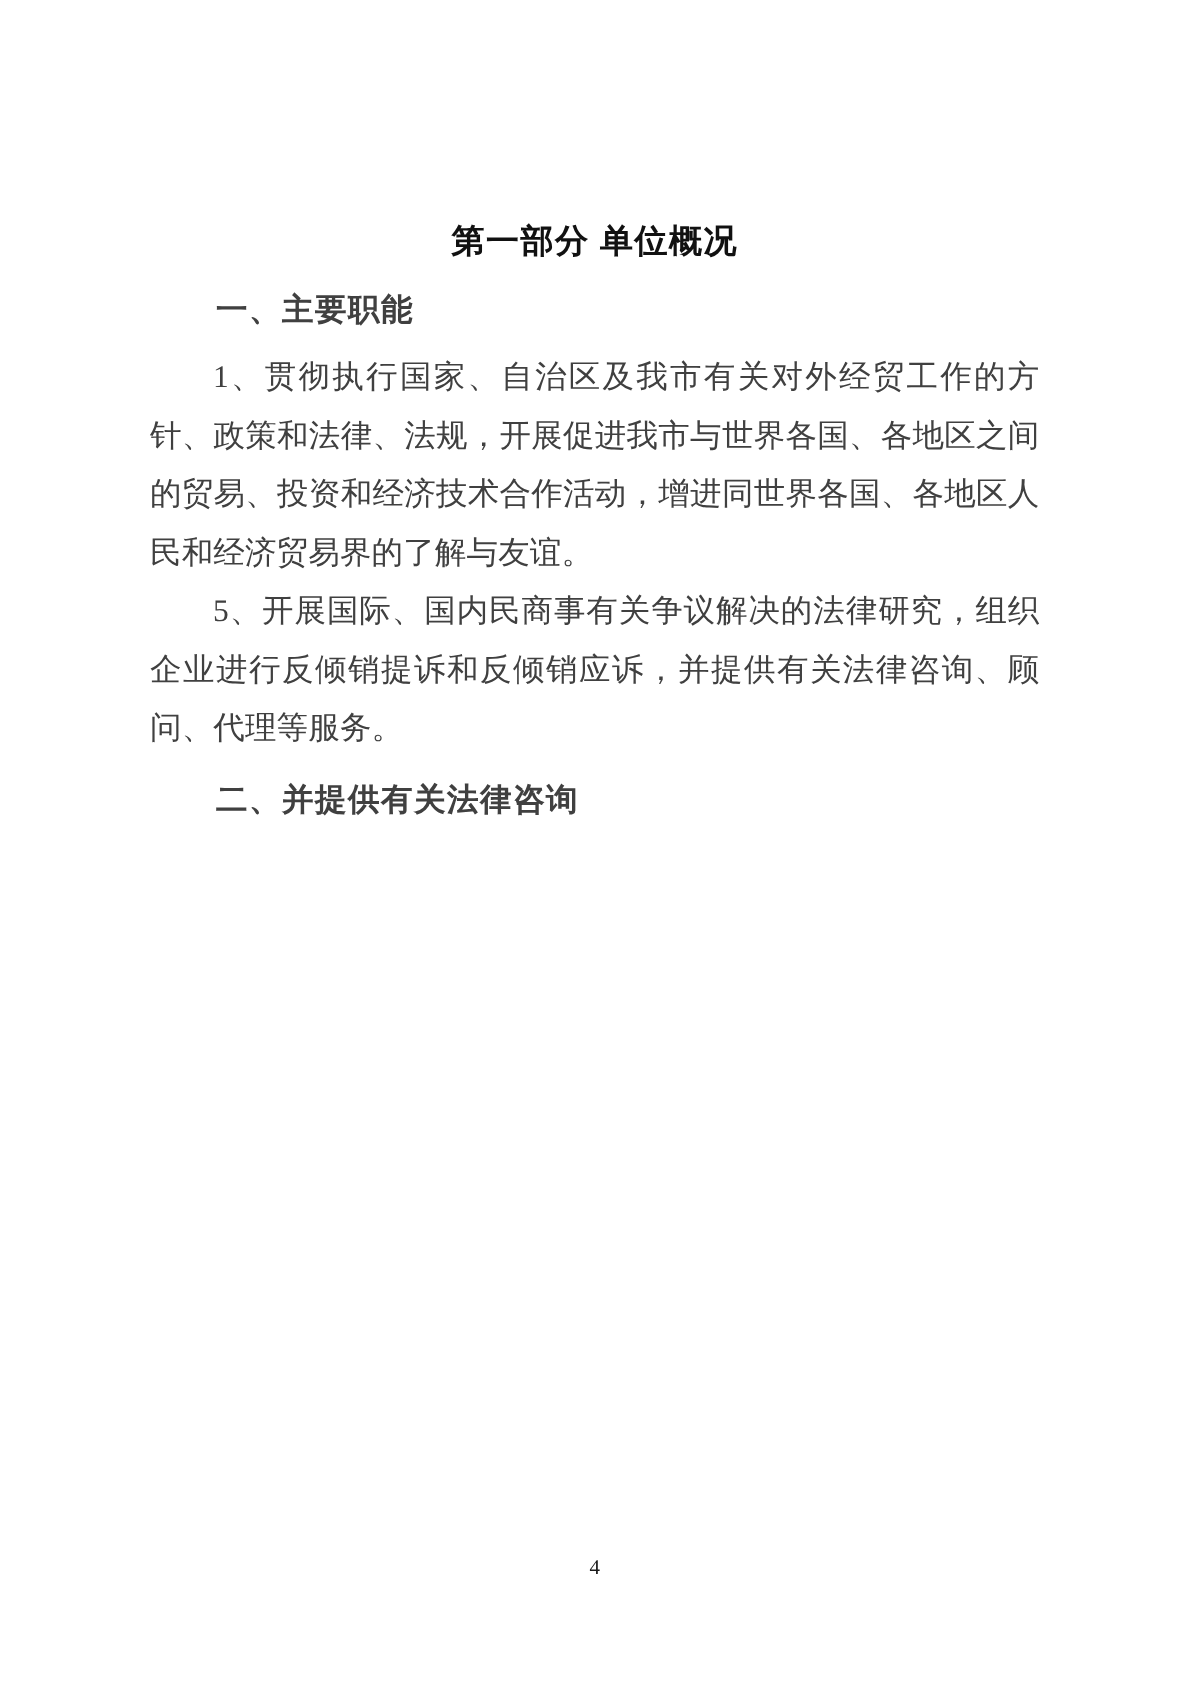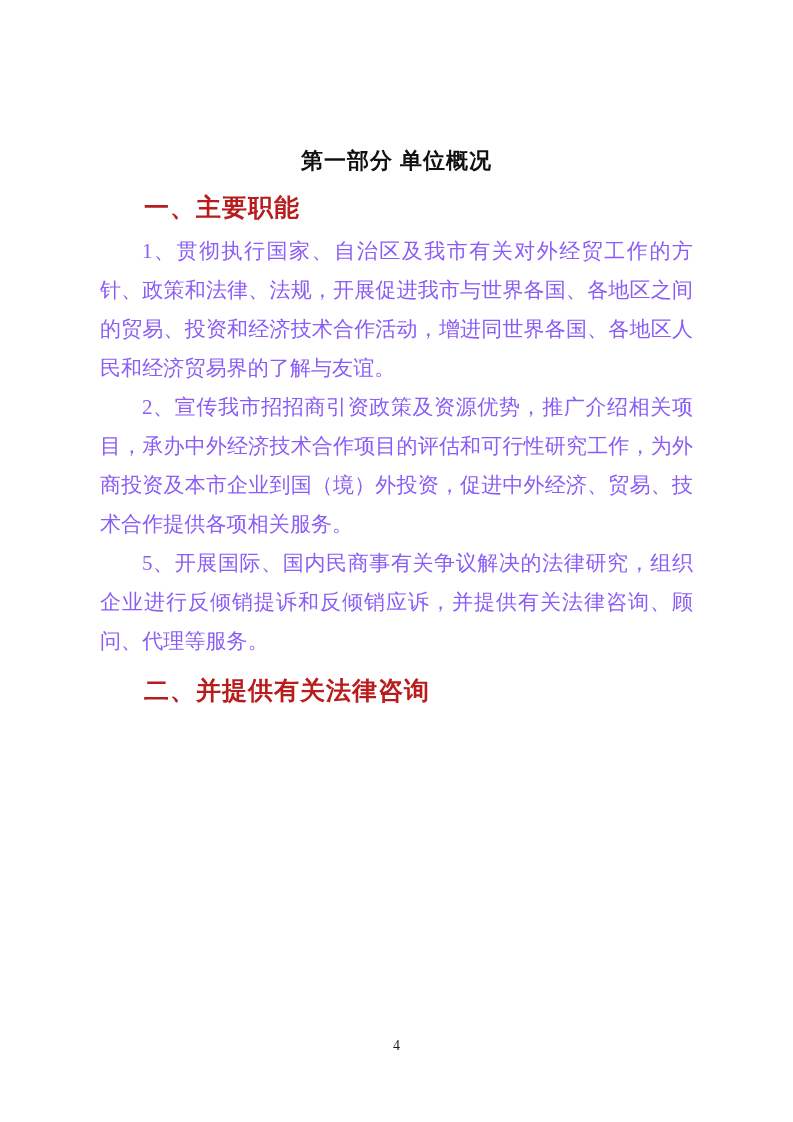--- a/index.html
+++ b/index.html
@@ -27,36 +27,36 @@
     font-size: 22px;
     line-height: 30px;
     color: #111111;
     letter-spacing: 1px;
   }
   .section-heading {
     margin: 0 0 10px 0;
     padding-left: 44px;
     font-family: "Liberation Sans", "DejaVu Sans", sans-serif;
     font-weight: bold;
-    font-size: 25px;
+    font-size: 21px;
     line-height: 30px;
-    color: #b91c1c;
+    color: #404040;
     letter-spacing: 1px;
   }
   .section-heading.second {
     margin-top: 14px;
   }
   .body-paragraph {
     margin: 0;
     font-size: 21px;
     line-height: 39px;
     text-align: justify;
     text-indent: 2em;
     letter-spacing: 0.1px;
-    color: #8b5cf6;
+    color: #404040;
   }
   .page-footer {
     position: absolute;
     left: 0;
     top: 1038px;
     width: 100%;
     text-align: center;
     font-size: 14px;
     line-height: 16px;
     color: #1a1a1a;
@@ -67,21 +67,20 @@
 <body>
 
 <div class="page">
 
   <div class="doc-title">第一部分 单位概况</div>
 
   <div class="section-heading">一、主要职能</div>
 
   <p class="body-paragraph">1、贯彻执行国家、自治区及我市有关对外经贸工作的方针、政策和法律、法规，开展促进我市与世界各国、各地区之间的贸易、投资和经济技术合作活动，增进同世界各国、各地区人民和经济贸易界的了解与友谊。</p>
 
-  <p class="body-paragraph">2、宣传我市招招商引资政策及资源优势，推广介绍相关项目，承办中外经济技术合作项目的评估和可行性研究工作，为外商投资及本市企业到国（境）外投资，促进中外经济、贸易、技术合作提供各项相关服务。</p>
 
 
 
   <p class="body-paragraph">5、开展国际、国内民商事有关争议解决的法律研究，组织企业进行反倾销提诉和反倾销应诉，并提供有关法律咨询、顾问、代理等服务。</p>
 
 
   <div class="section-heading second">二、并提供有关法律咨询</div>
 
   <div class="page-footer">4</div>
 

